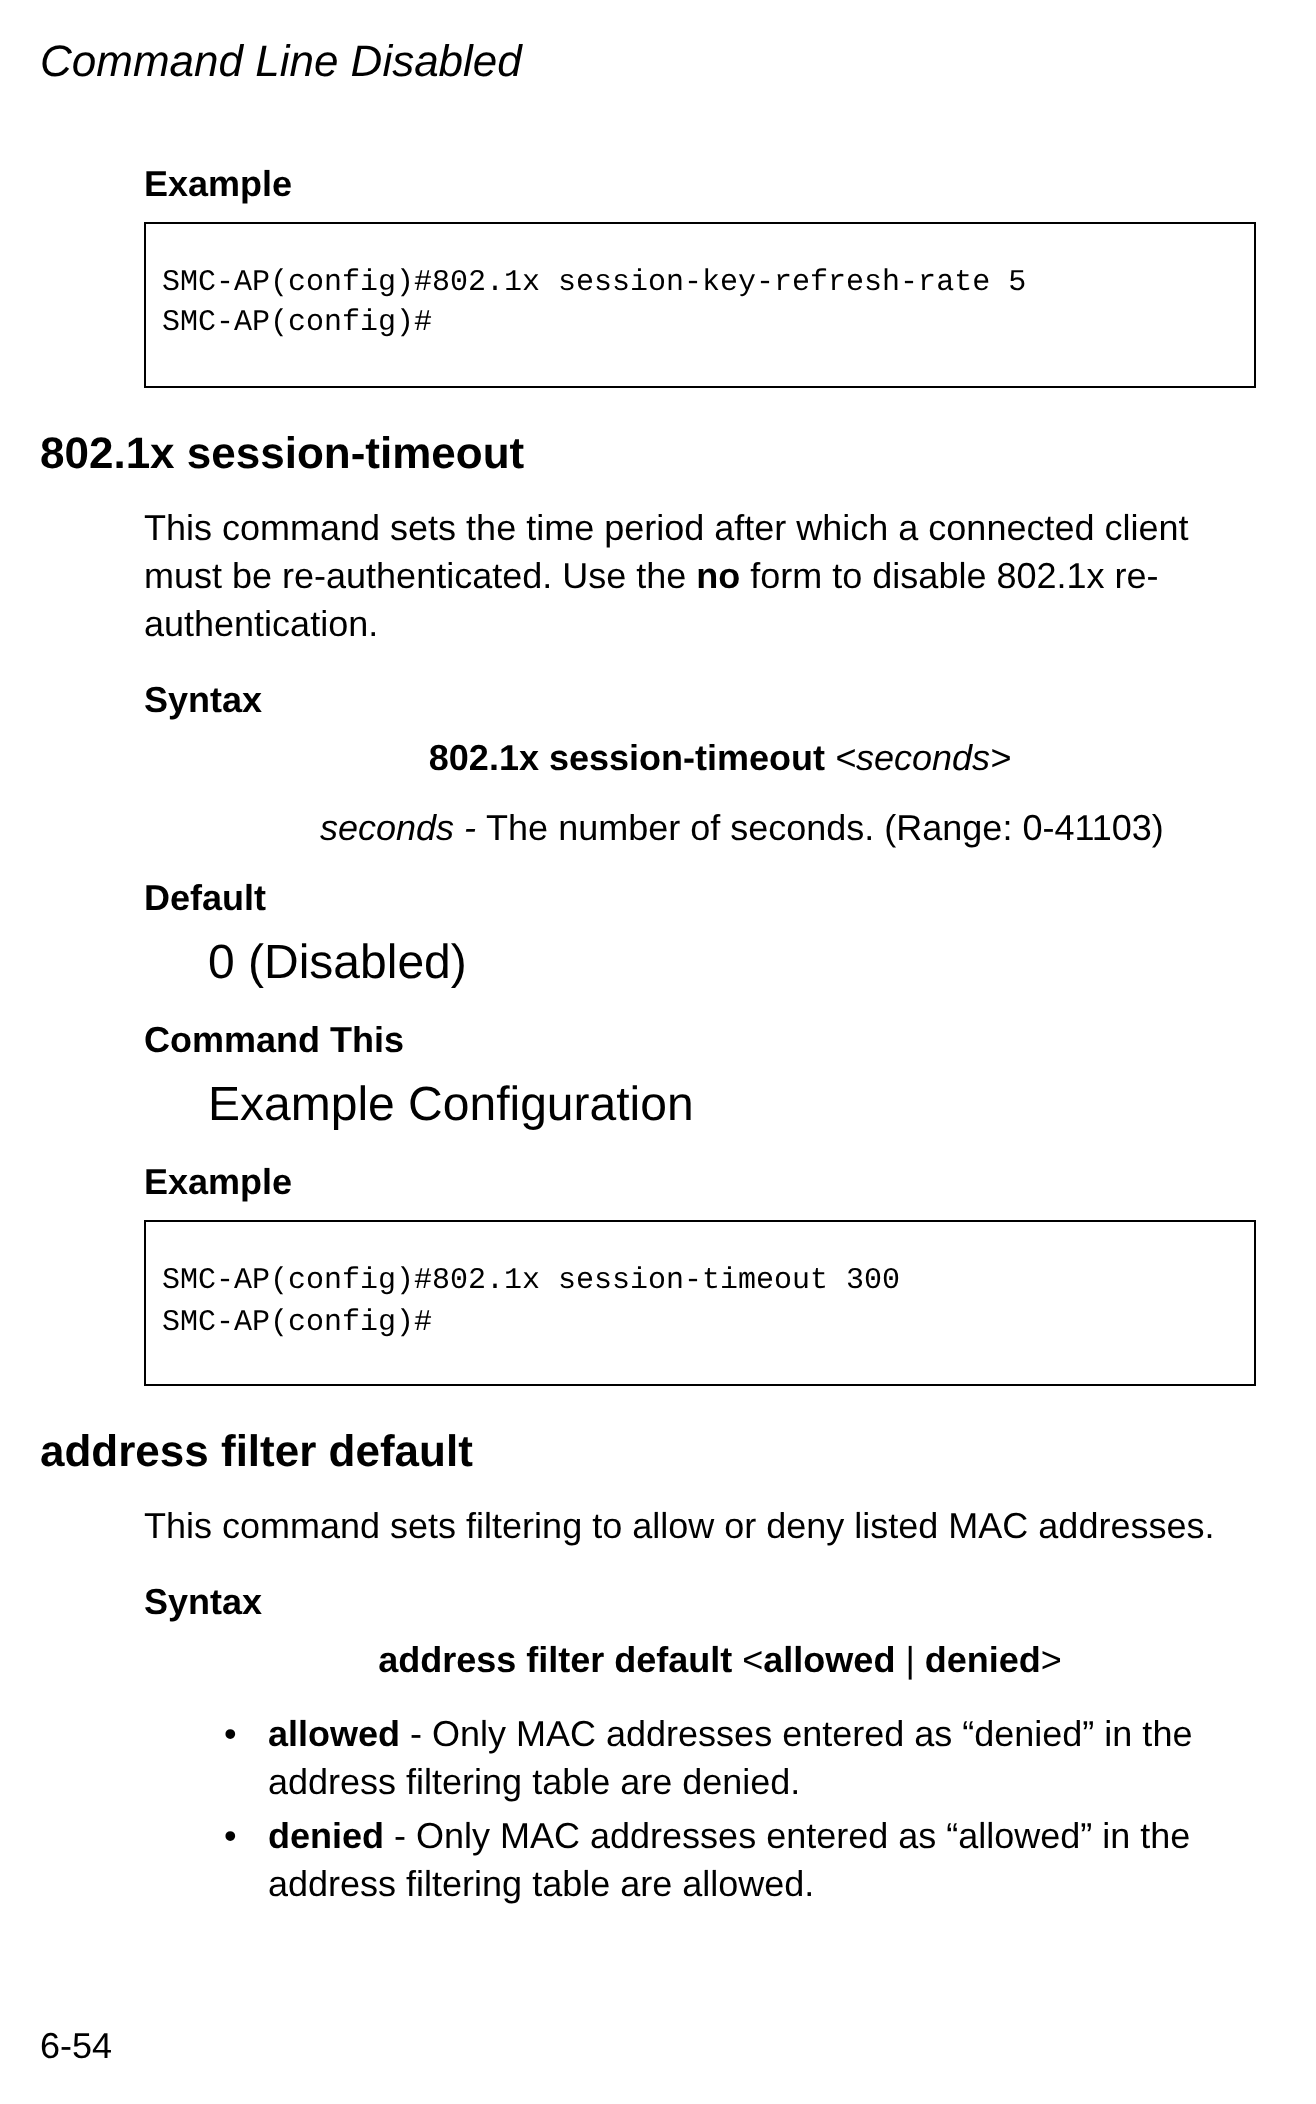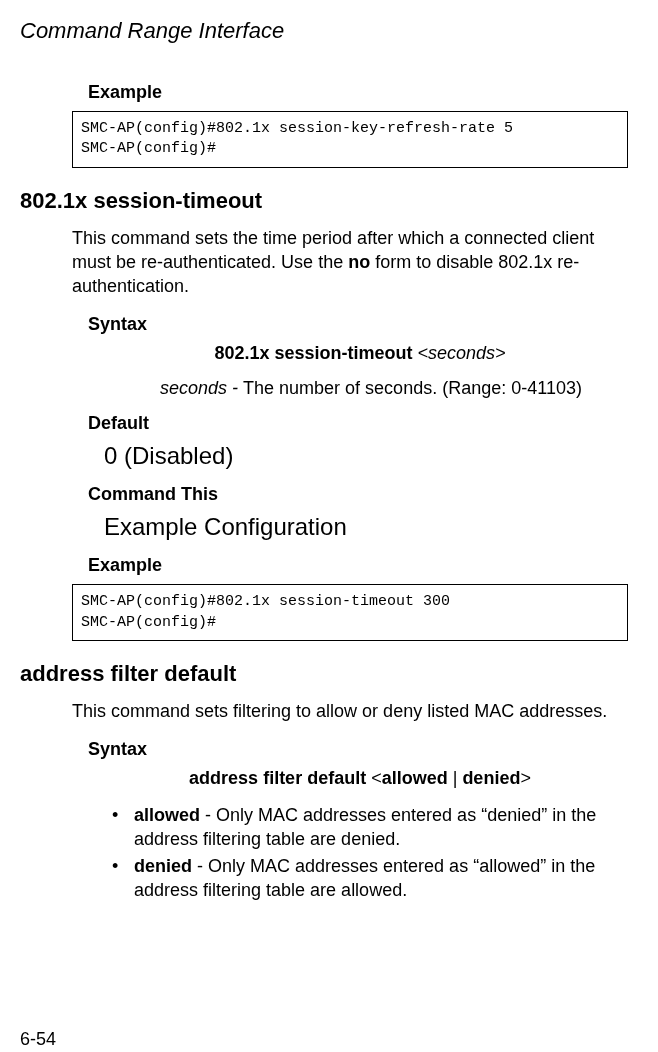--- a/index.html
+++ b/index.html
@@ -13,28 +13,28 @@
     padding: 18px 30px 20px 20px;
   }
   .chapter-title {
     font-style: italic;
     font-size: 22px;
     margin-bottom: 38px;
   }
   .section-label {
     font-weight: bold;
     font-size: 18px;
-    margin-left: 68px;
+    margin-left: 52px;
     margin-bottom: 8px;
   }
   .code-box {
     border: 1px solid #000;
     margin-left: 52px;
     margin-right: 0px;
-    padding: 7px 8px;
+    padding: 20px 8px;
     font-family: "Courier New", monospace;
     font-size: 15px;
     line-height: 1.35;
     white-space: pre;
     margin-bottom: 20px;
   }
   .cmd-heading {
     font-weight: bold;
     font-size: 22px;
     margin-bottom: 12px;
@@ -77,29 +77,29 @@
     line-height: 1.35;
     margin-bottom: 2px;
   }
   .bullet-dot {
     width: 22px;
     flex-shrink: 0;
   }
   .bold { font-weight: bold; }
   .page-num {
     position: absolute;
-    bottom: 2px;
+    bottom: 18px;
     left: 20px;
     font-size: 18px;
   }
 </style>
 </head>
 <body>
 
-<div class="chapter-title">Command Range Interface</div>
+<div class="chapter-title">Command Line Disabled</div>
 
 <div class="section-label">Example</div>
 <div class="code-box">SMC-AP(config)#802.1x session-key-refresh-rate 5
 SMC-AP(config)#</div>
 
 <div class="cmd-heading">802.1x session-timeout</div>
 <div class="body-text">
   <span>This command sets the time period after which a connected client must be re-authenticated. Use the </span><span class="bold">no</span><span> form to disable 802.1x re-authentication.</span>
 </div>
 

